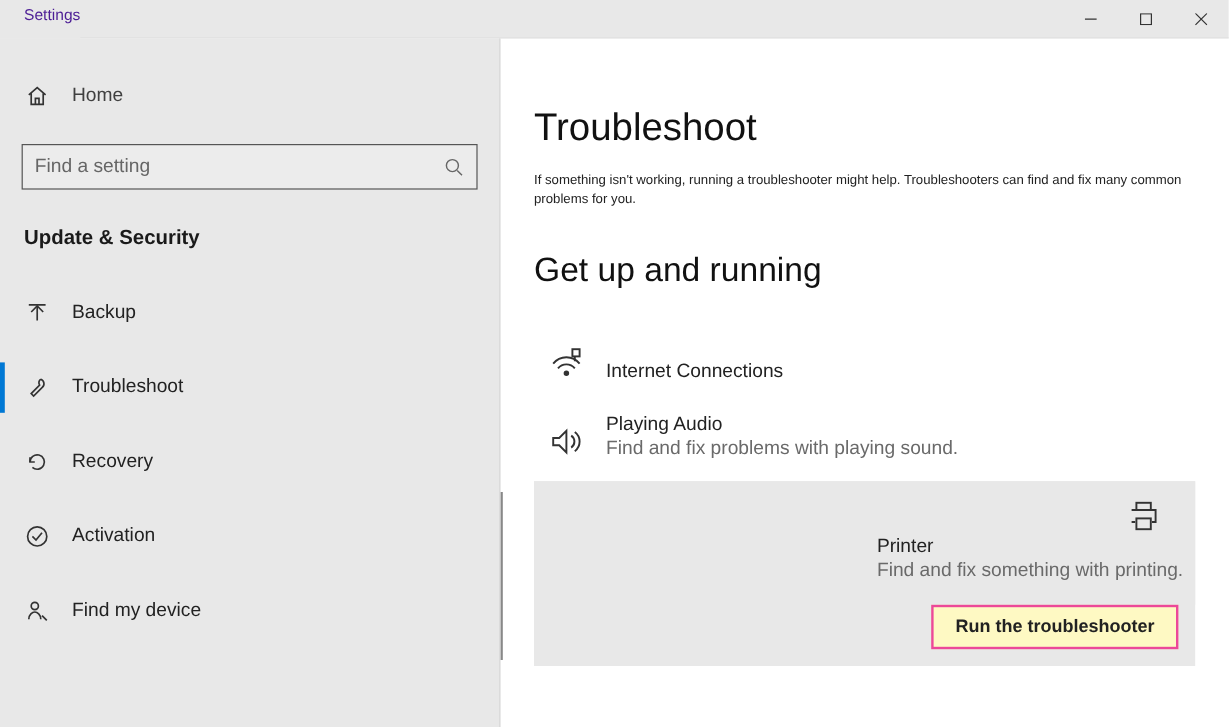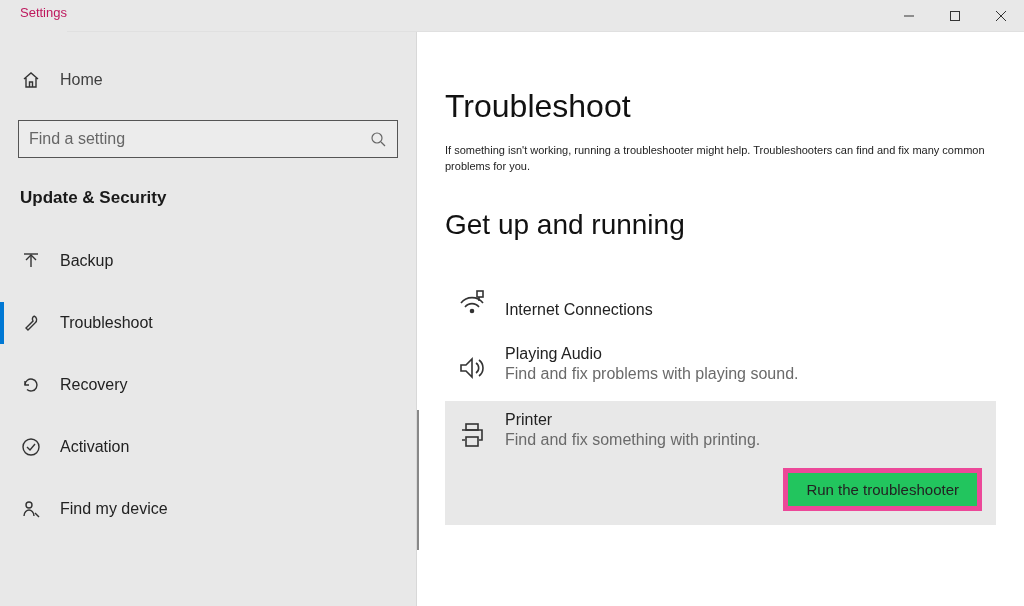--- a/index.html
+++ b/index.html
@@ -45,21 +45,21 @@
     .sidebar {
       width: 417px;
       background: #e8e8e8;
       border-right: 1px solid #d8d8d8;
       display: flex;
       flex-direction: column;
       position: relative;
     }
     .app-title {
       font-size: 13px;
-      color: #be185d;
+      color: #4c1d95;
       padding: 8px 0 16px 20px;
       background: #e8e8e8;
       height: 32px;
       position: absolute;
       top: -32px;
       left: 0;
       display: flex;
       align-items: center;
     }
     .home-row {
@@ -175,20 +175,21 @@
       margin-bottom: 32px;
     }
     .ts-item {
       display: flex;
       padding: 10px 10px 16px 10px;
       align-items: flex-end;
     }
     .ts-item.selected {
       background: #e8e8e8;
       padding-bottom: 16px;
+      flex-direction: column;
     }
     .ts-icon {
       width: 34px;
       height: 34px;
       margin-right: 16px;
       margin-top: 2px;
       display: flex;
       align-items: center;
       justify-content: center;
       color: #333;
@@ -209,26 +210,27 @@
       max-width: 480px;
     }
     .ts-selected-wrap {
       background: #e8e8e8;
       padding-bottom: 14px;
     }
     .run-btn {
       display: block;
       margin-left: auto;
       margin-right: 14px;
-      background: #22c55e;
-      border: 5px solid #ec4899;
+      background: #fef9c3;
+      border: 2px solid #ec4899;
       padding: 8px 18px;
       font-size: 15px;
       color: #222;
       cursor: default;
+      font-weight: bold;
     }
   </style>
 </head>
 <body>
 
 <div class="titlebar">
   <div class="window-controls">
     <div class="window-btn">
       <svg width="10" height="10">
           <line x1="0" y1="5" x2="10" y2="5"></line>

